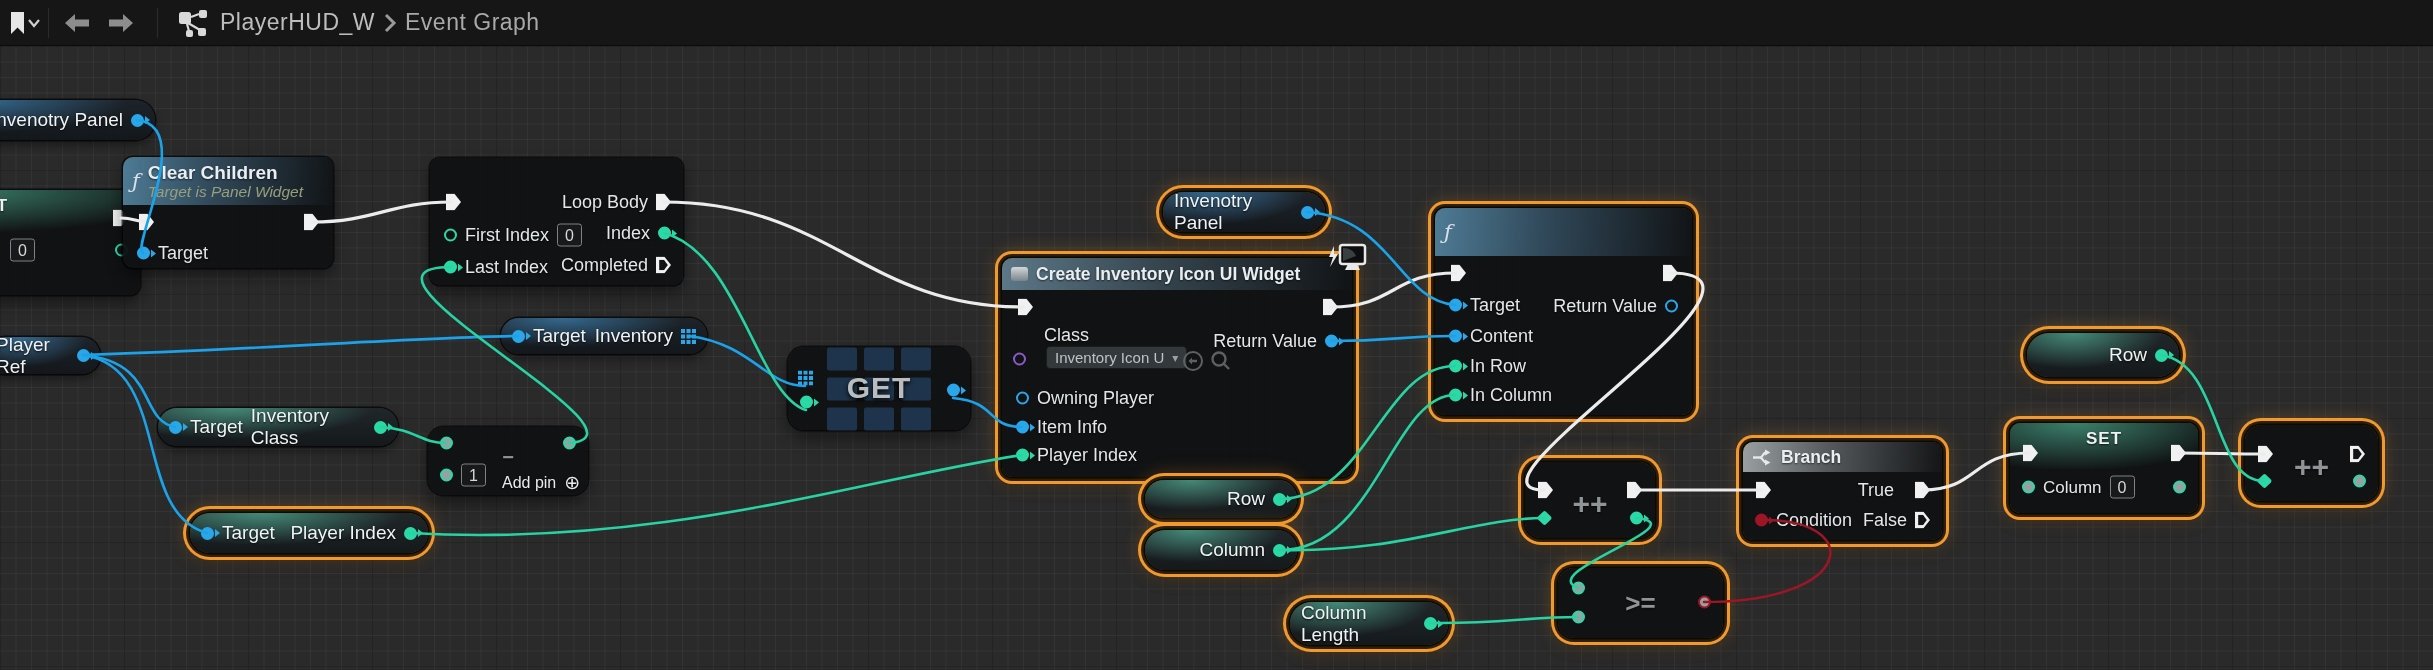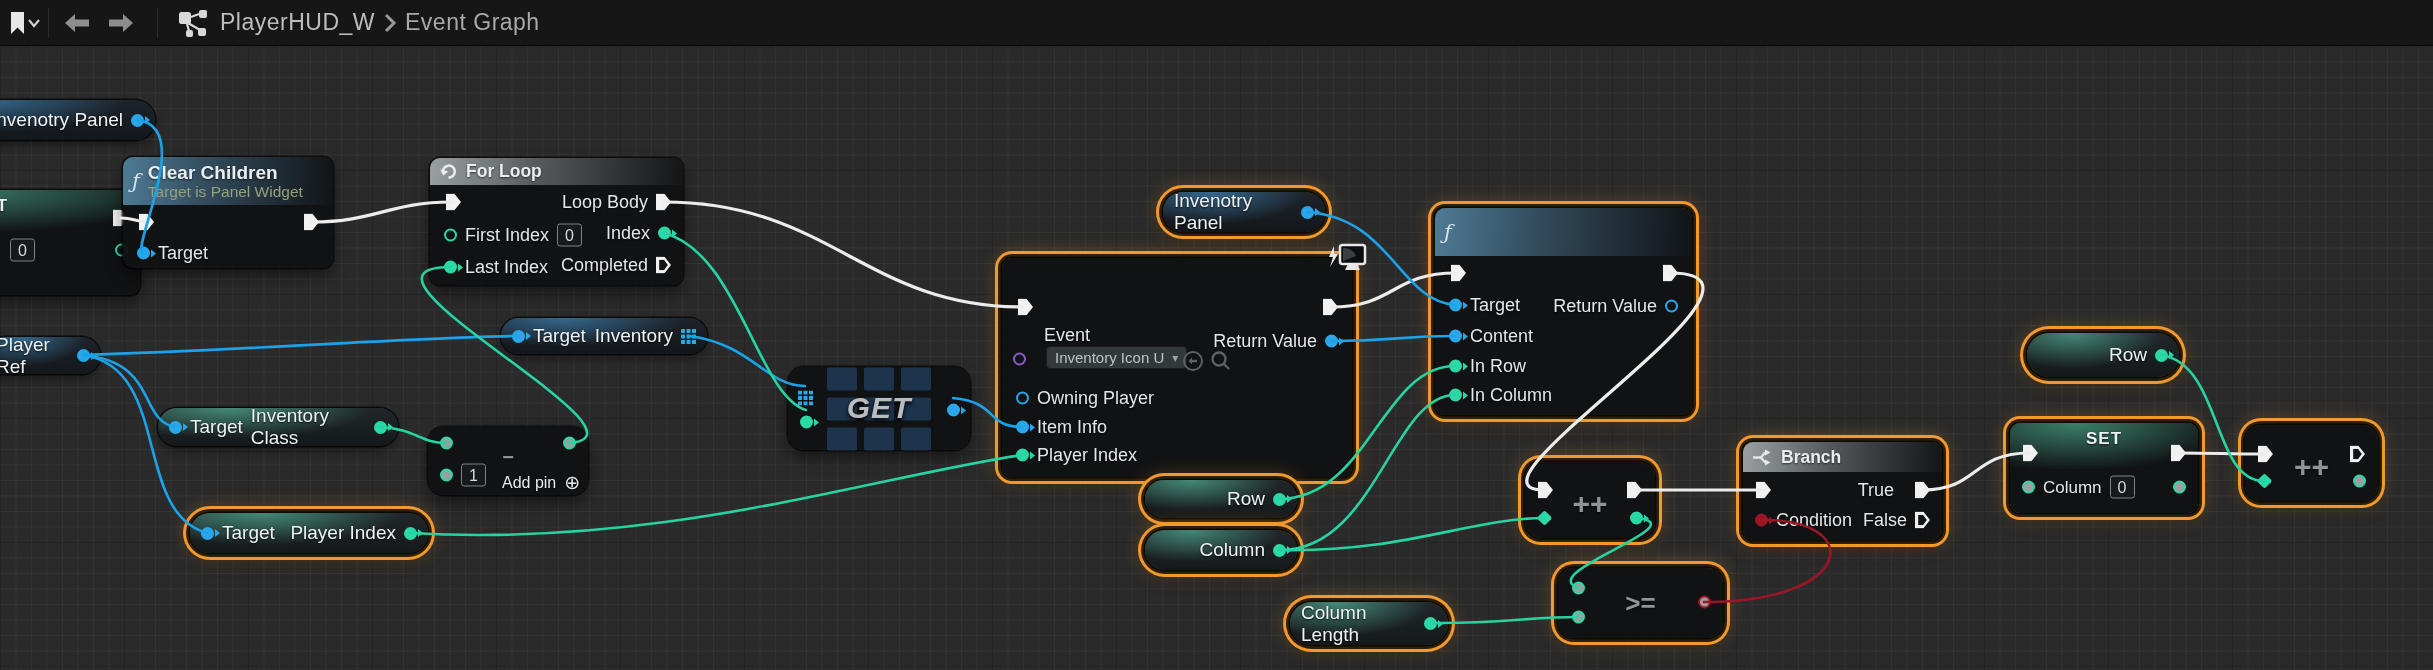--- a/index.html
+++ b/index.html
@@ -30,21 +30,21 @@
     box-shadow:0 0 0 1.5px rgba(0,0,0,.65),0 8px 16px rgba(0,0,0,.45);}
   .node.op{border-radius:16px;}
   .sel{box-shadow:0 0 0 1.5px rgba(0,0,0,.7),0 0 0 4px rgba(24,18,8,.9),0 0 0 7px #f2992e,
        0 0 18px 6px rgba(242,153,46,.28),0 8px 16px rgba(0,0,0,.45) !important;}
   .hdr{border-radius:10px 10px 0 0;display:flex;align-items:center;gap:8px;padding:4px 10px 4px 9px;}
   .hdr.blue{background:linear-gradient(93deg,#4e7b95 0%,#31495a 42%,rgba(24,30,34,.15) 100%);}
   .hdr.bluegray{background:linear-gradient(93deg,#5d7888 0%,#35454e 45%,rgba(24,30,34,.12) 100%);}
   .hdr.gray{background:linear-gradient(93deg,#9aa0a2 0%,#565a5c 42%,rgba(40,42,43,.12) 100%);}
   .hdr .t{font-weight:bold;font-size:19px;color:#e9eef1;line-height:1.15;text-shadow:0 1px 2px rgba(0,0,0,.6);}
   .hdr .t.sm{font-size:17.5px;}
-  .hdr .s{font-size:15.5px;color:#96a07c;line-height:1.05;}
+  .hdr .s{font-style:italic;font-size:15.5px;color:#96a07c;line-height:1.05;}
   .ficon{font-size:21px;font-style:italic;color:#d6e1e8;font-family:"DejaVu Serif",serif;line-height:1;}
   .prow{position:absolute;display:flex;align-items:center;gap:8px;transform:translateY(-50%);
     font-size:18px;color:#e3e7e9;white-space:nowrap;text-shadow:0 1px 2px rgba(0,0,0,.7);}
   .prow.r{flex-direction:row-reverse;}
   .epin{width:15px;height:17px;flex:none;background:#f1f1f1;position:relative;
     clip-path:polygon(0 0,55% 0,100% 50%,55% 100%,0 100%);}
   .epin.h::after{content:"";position:absolute;inset:3.2px;background:#121416;
     clip-path:polygon(0 0,55% 0,100% 50%,55% 100%,0 100%);}
   .dpin{width:13px;height:13px;border-radius:50%;border:2.6px solid var(--c);flex:none;position:relative;}
   .dpin.f{background:var(--c);}
@@ -160,27 +160,20 @@
     <div class="prow r" style="right:14px;top:65px;">
         <span class="epin"></span>
       </div>
     <div class="prow" style="left:14px;top:96px;">
       <span class="dpin f" style="--c:#2aa7e8"></span>
         <span>Target</span>
     </div>
   </div>
 
   <div class="node" style="left:430px;top:158px;width:253px;height:127px;">
-    <div class="hdr gray" style="height:27px;padding:2px 9px;">
-      <svg width="19" height="19">
-          <path d="M4 11 A6 6 0 1 1 9.5 15.6" fill="none" stroke="#eceff0" stroke-width="2.5"></path>
-          <path d="M1.2 7.4 L4.4 13.6 L9.2 9.6 Z" fill="#eceff0"></path>
-        </svg>
-      <span class="t sm">For Loop</span>
-    </div>
     <div class="prow" style="left:16px;top:44px;">
         <span class="epin"></span>
       </div>
     <div class="prow" style="left:14px;top:77px;">
       <span class="dpin" style="--c:#2bd9a7"></span>
         <span>First Index</span>
       <span class="vbox">0</span>
     </div>
     <div class="prow" style="left:14px;top:109px;">
       <span class="dpin f" style="--c:#2bd9a7"></span>
@@ -261,21 +254,21 @@
     <div class="prow r" style="right:12px;top:16px;">
         <span class="dpin gf" style="--c:#2bd9a7"></span>
       </div>
     <div class="opg" style="top:30px;font-size:20px;">−</div>
     <div class="prow" style="left:74px;top:55px;font-size:16px;color:#e8eaeb;">
       <span>Add pin</span>
       <span style="font-size:19px;">⊕</span>
     </div>
   </div>
 
-  <div class="node op" style="left:788px;top:367px;width:182px;height:83px;font-style:italic;">
+  <div class="node op" style="left:788px;top:347px;width:182px;height:83px;">
     <div class="getgrid">
         <i></i>
         <i></i>
         <i></i>
         <i></i>
         <i></i>
         <i></i>
         <i></i>
         <i></i>
         <i></i>
@@ -298,36 +291,40 @@
     </div>
     <div class="prow" style="left:12px;top:55px;">
         <span class="dpin f" style="--c:#2bd9a7"></span>
       </div>
     <div class="prow r" style="right:10px;top:43px;">
         <span class="dpin f" style="--c:#2aa7e8"></span>
       </div>
   </div>
 
   <div class="node sel" style="left:1002px;top:258px;width:350px;height:219px;">
+    <div class="hdr bluegray" style="height:32px;">
+      <span class="wicon"></span>
+      <span class="t sm">Create Inventory Icon UI Widget</span>
+    </div>
     <div class="badge" style="right:-16px;top:-16px;">
       <svg width="44" height="38">
           <path d="M10 4 L5 15 L9 15 L6 25 L14 12 L10 12 Z" fill="#e8e8e8"></path>
           <rect x="16" y="3" width="25" height="19" rx="2.5" fill="#0c0d0e" stroke="#e8e8e8" stroke-width="2.5"></rect>
           <path d="M19 6 C26 6 30 9 32 14 L19 19 Z" fill="#3a3f42"></path>
           <path d="M24 22 L33 22 L36 28 L21 28 Z" fill="#e8e8e8"></path>
         </svg>
     </div>
     <div class="prow" style="left:16px;top:49px;">
         <span class="epin"></span>
       </div>
     <div class="prow r" style="right:14px;top:49px;">
         <span class="epin"></span>
       </div>
     <div class="prow" style="left:42px;top:77px;">
-        <span>Event</span>
+        <span>Class</span>
       </div>
     <div class="prow" style="left:11px;top:101px;">
         <span class="dpin" style="--c:#8c5ac8"></span>
       </div>
     <div class="cdrop" style="left:44px;top:88px;">
       <span>Inventory Icon U</span>
       <span style="color:#9aa0a3;font-size:12px;">▾</span>
     </div>
     <span class="badge" style="left:180px;top:92px;">
       <svg width="22" height="22">

